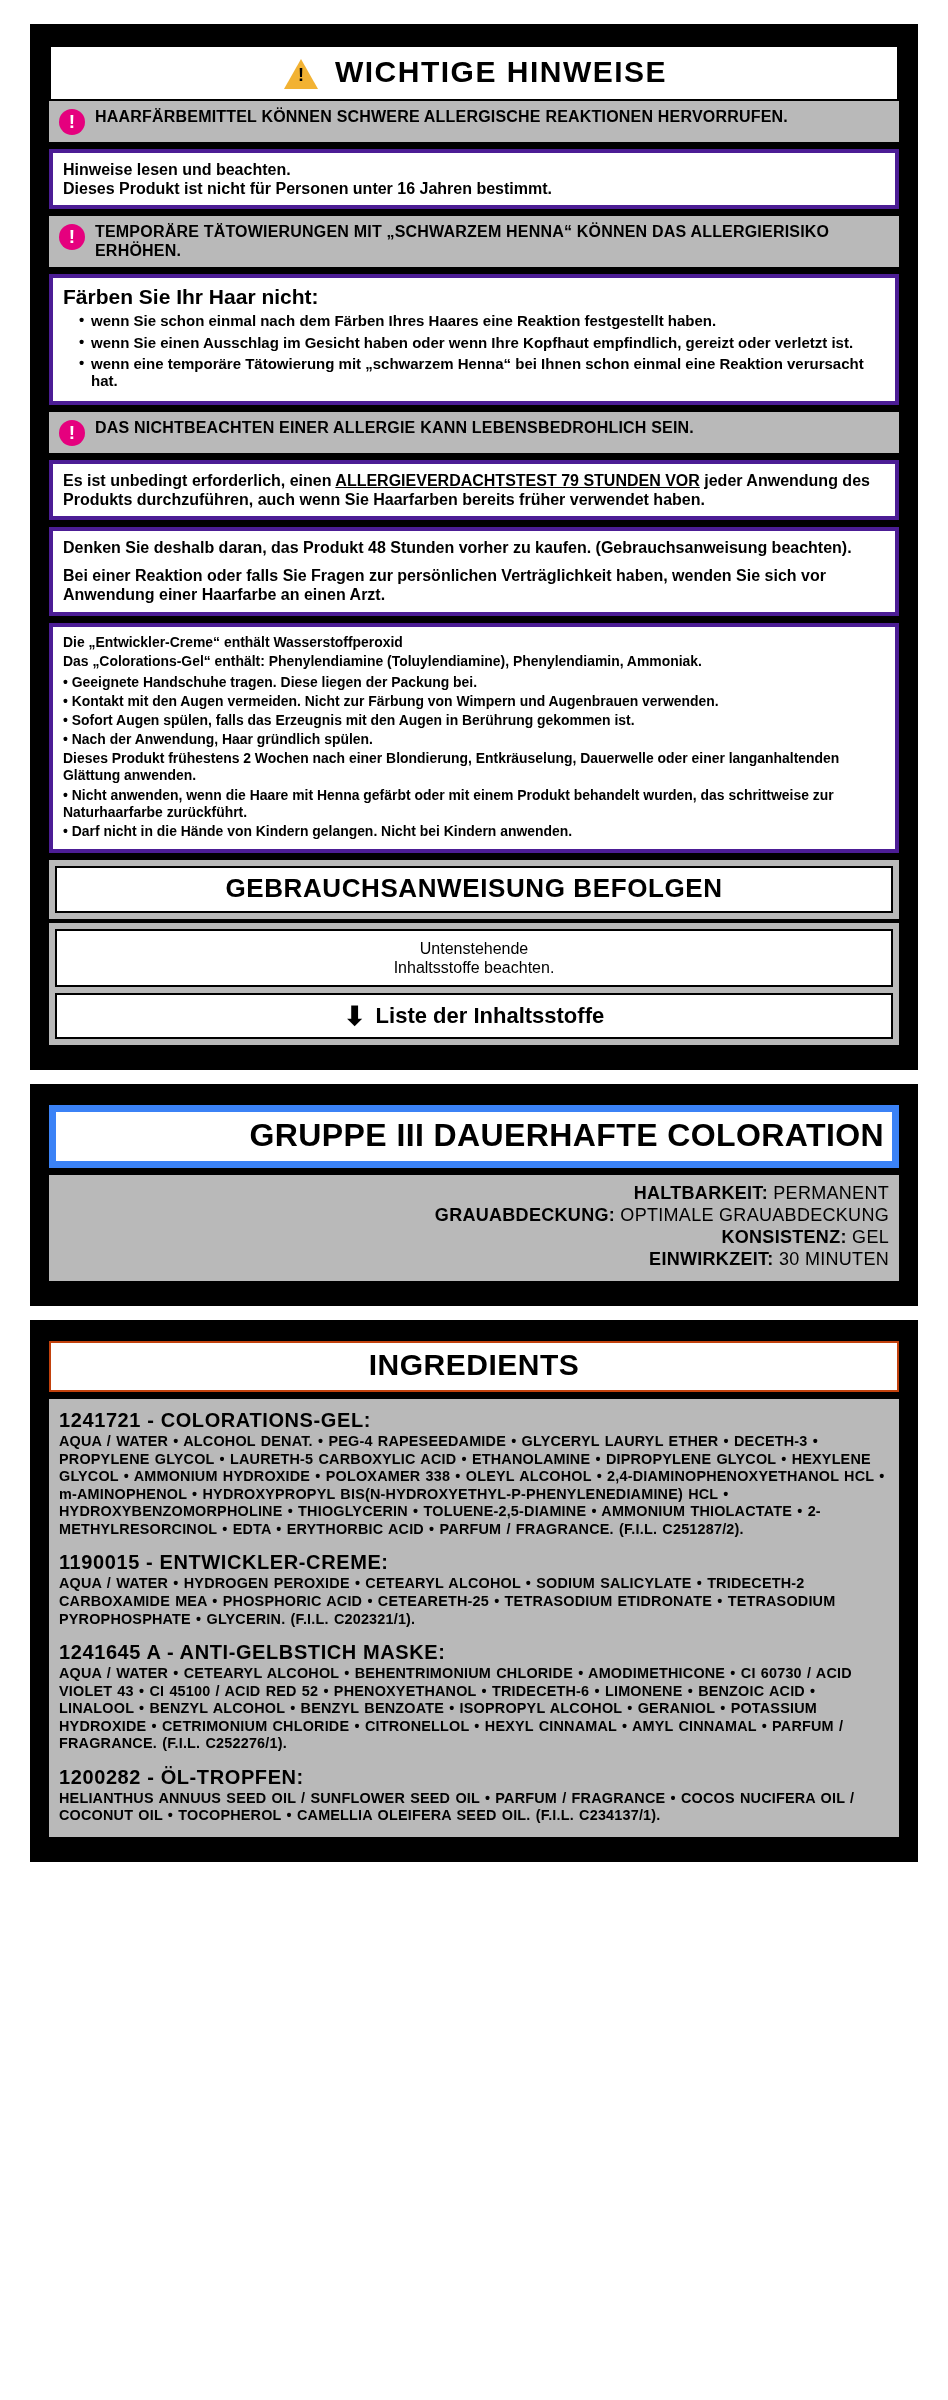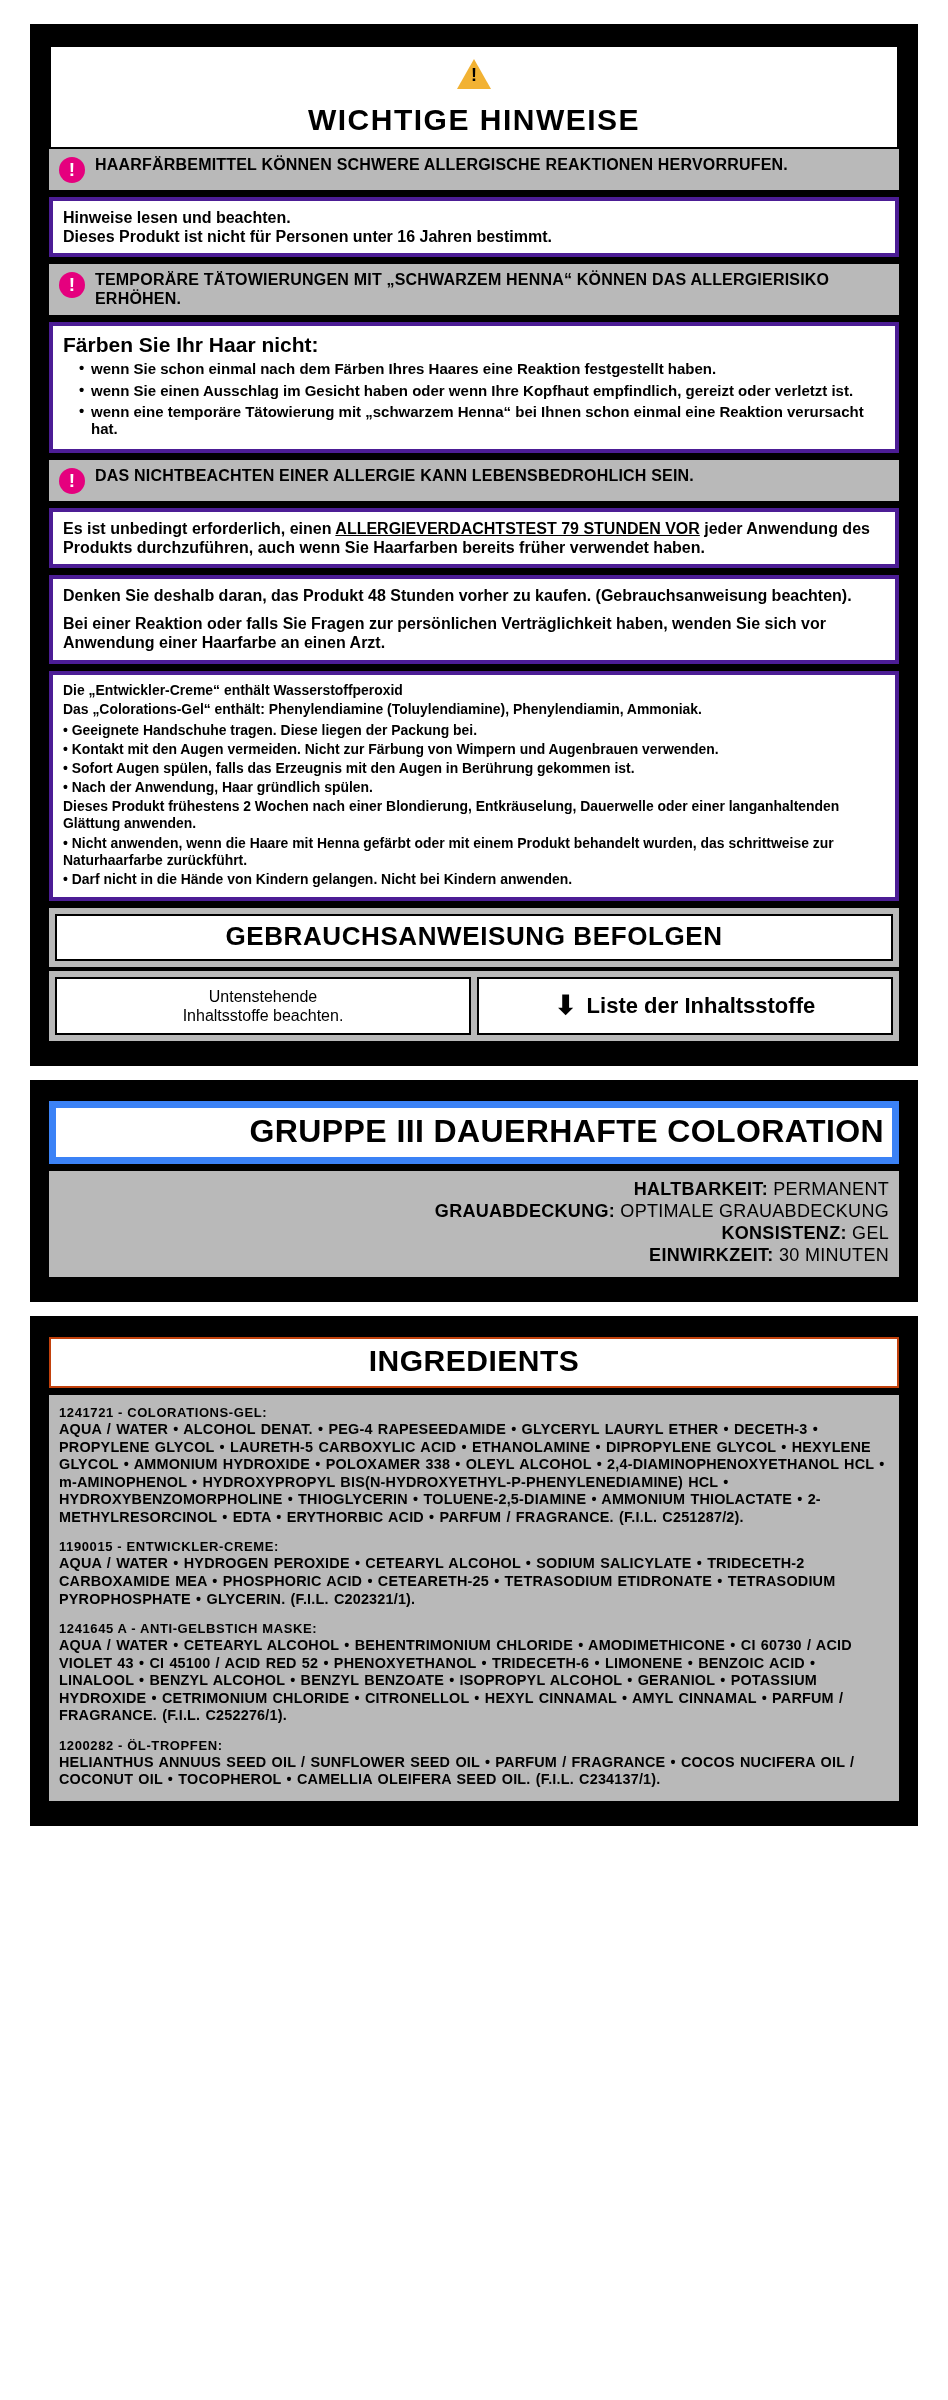--- a/index.html
+++ b/index.html
@@ -40,21 +40,20 @@
     margin-bottom: 7px;
   }
   .title-bar {
     background: #ffffff;
     display: flex;
     align-items: center;
     justify-content: center;
     gap: 14px;
     padding: 8px 10px 10px 10px;
     border: 2px solid #000;
-    flex-direction: column;
   }
   .title-bar .t {
     font-size: 30px;
     font-weight: bold;
     letter-spacing: 1.5px;
   }
 
   
   .tri {
     width: 0; height: 0;
@@ -154,20 +153,21 @@
     letter-spacing: 0.6px;
     padding: 5px 6px 7px 6px;
   }
 
   .two-col {
     display: flex;
     gap: 6px;
     background: #b9b9b9;
     padding: 6px;
     margin-bottom: 0;
+    flex-direction: column;
   }
   .two-col .cell {
     background: #ffffff;
     border: 2px solid #000;
     flex: 1;
     display: flex;
     align-items: center;
     justify-content: center;
     text-align: center;
     padding: 8px 6px;
@@ -215,21 +215,21 @@
     font-weight: bold;
     letter-spacing: 0.5px;
     padding: 5px 8px 8px 8px;
     margin-bottom: 7px;
   }
   .ing-box {
     background: #b9b9b9;
     padding: 10px 10px 12px 10px;
   }
   .ing-head {
-    font-size: 13px;
+    font-size: 20px;
     font-weight: bold;
     letter-spacing: 0.6px;
     margin-bottom: 1px;
   }
   .ing-body {
     font-size: 14.4px;
     font-weight: bold;
     line-height: 1.22;
     letter-spacing: 0.2px;
     margin-bottom: 13px;

